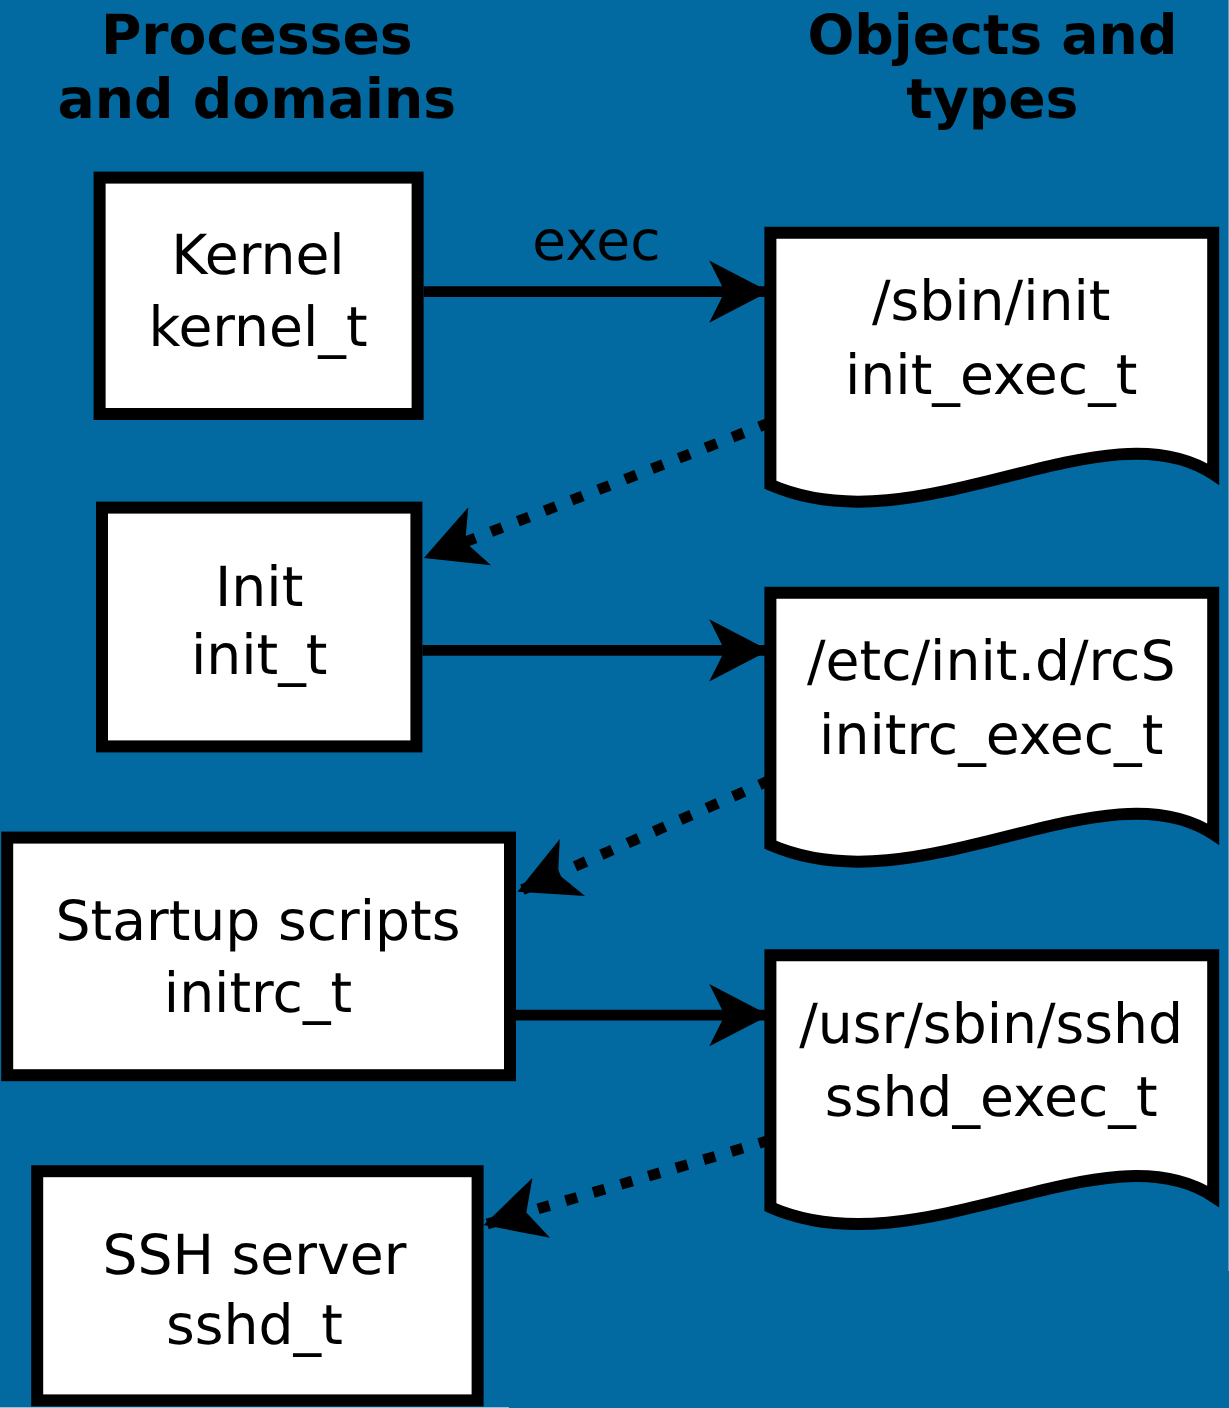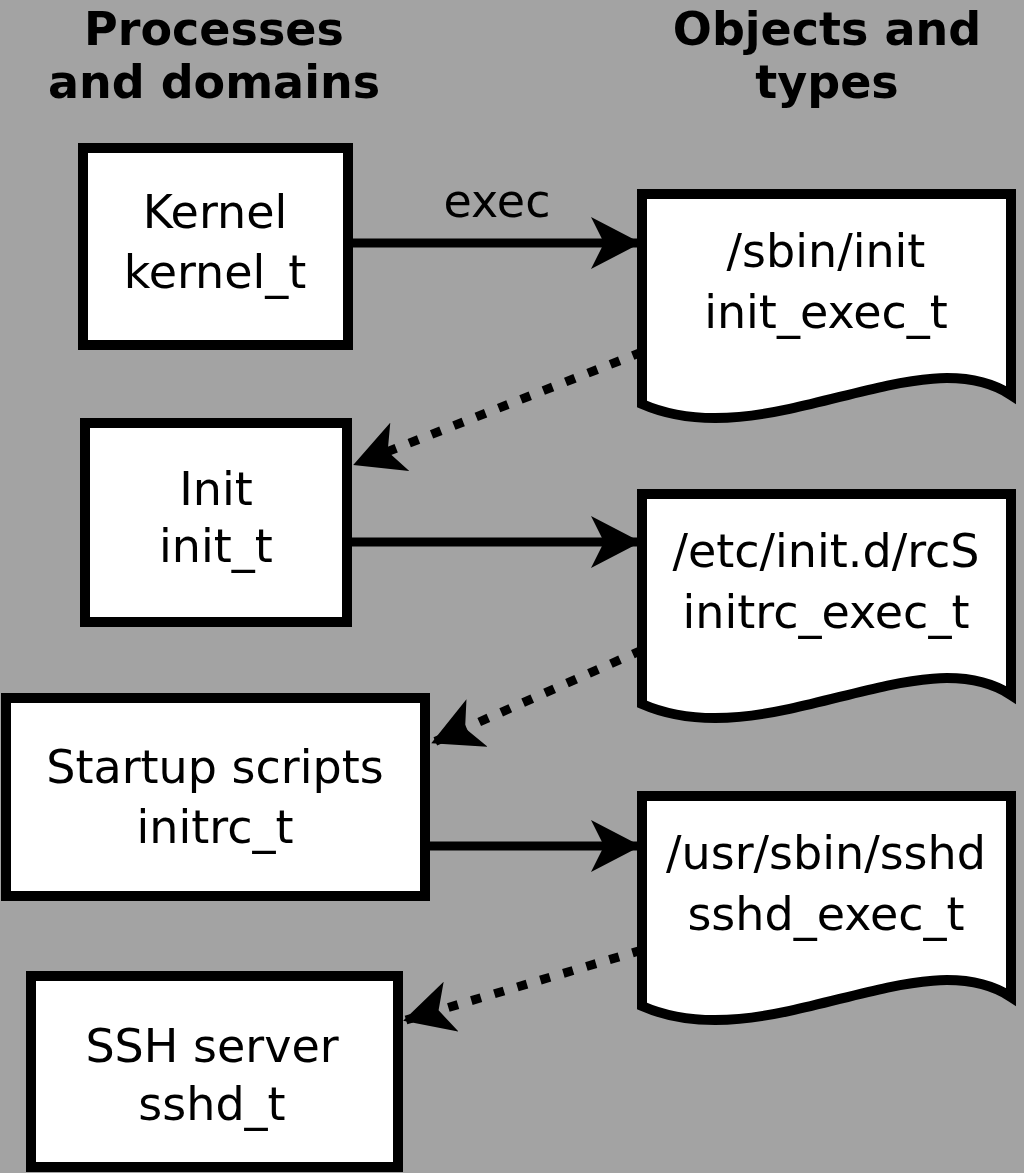--- a/index.html
+++ b/index.html
@@ -4,21 +4,21 @@
 <style>
   html, body {
     margin: 0;
     padding: 0;
     background: #ffffff;
   }
   .canvas {
     position: relative;
     width: 1024px;
     height: 1173px;
-    background: #a3a3a3;
+    background: #0369a1;
     overflow: hidden;
   }
   svg {
     display: block;
   }
   text {
     font-family: "DejaVu Sans", "Liberation Sans", sans-serif;
     font-size: 46px;
     fill: #000000;
   }

